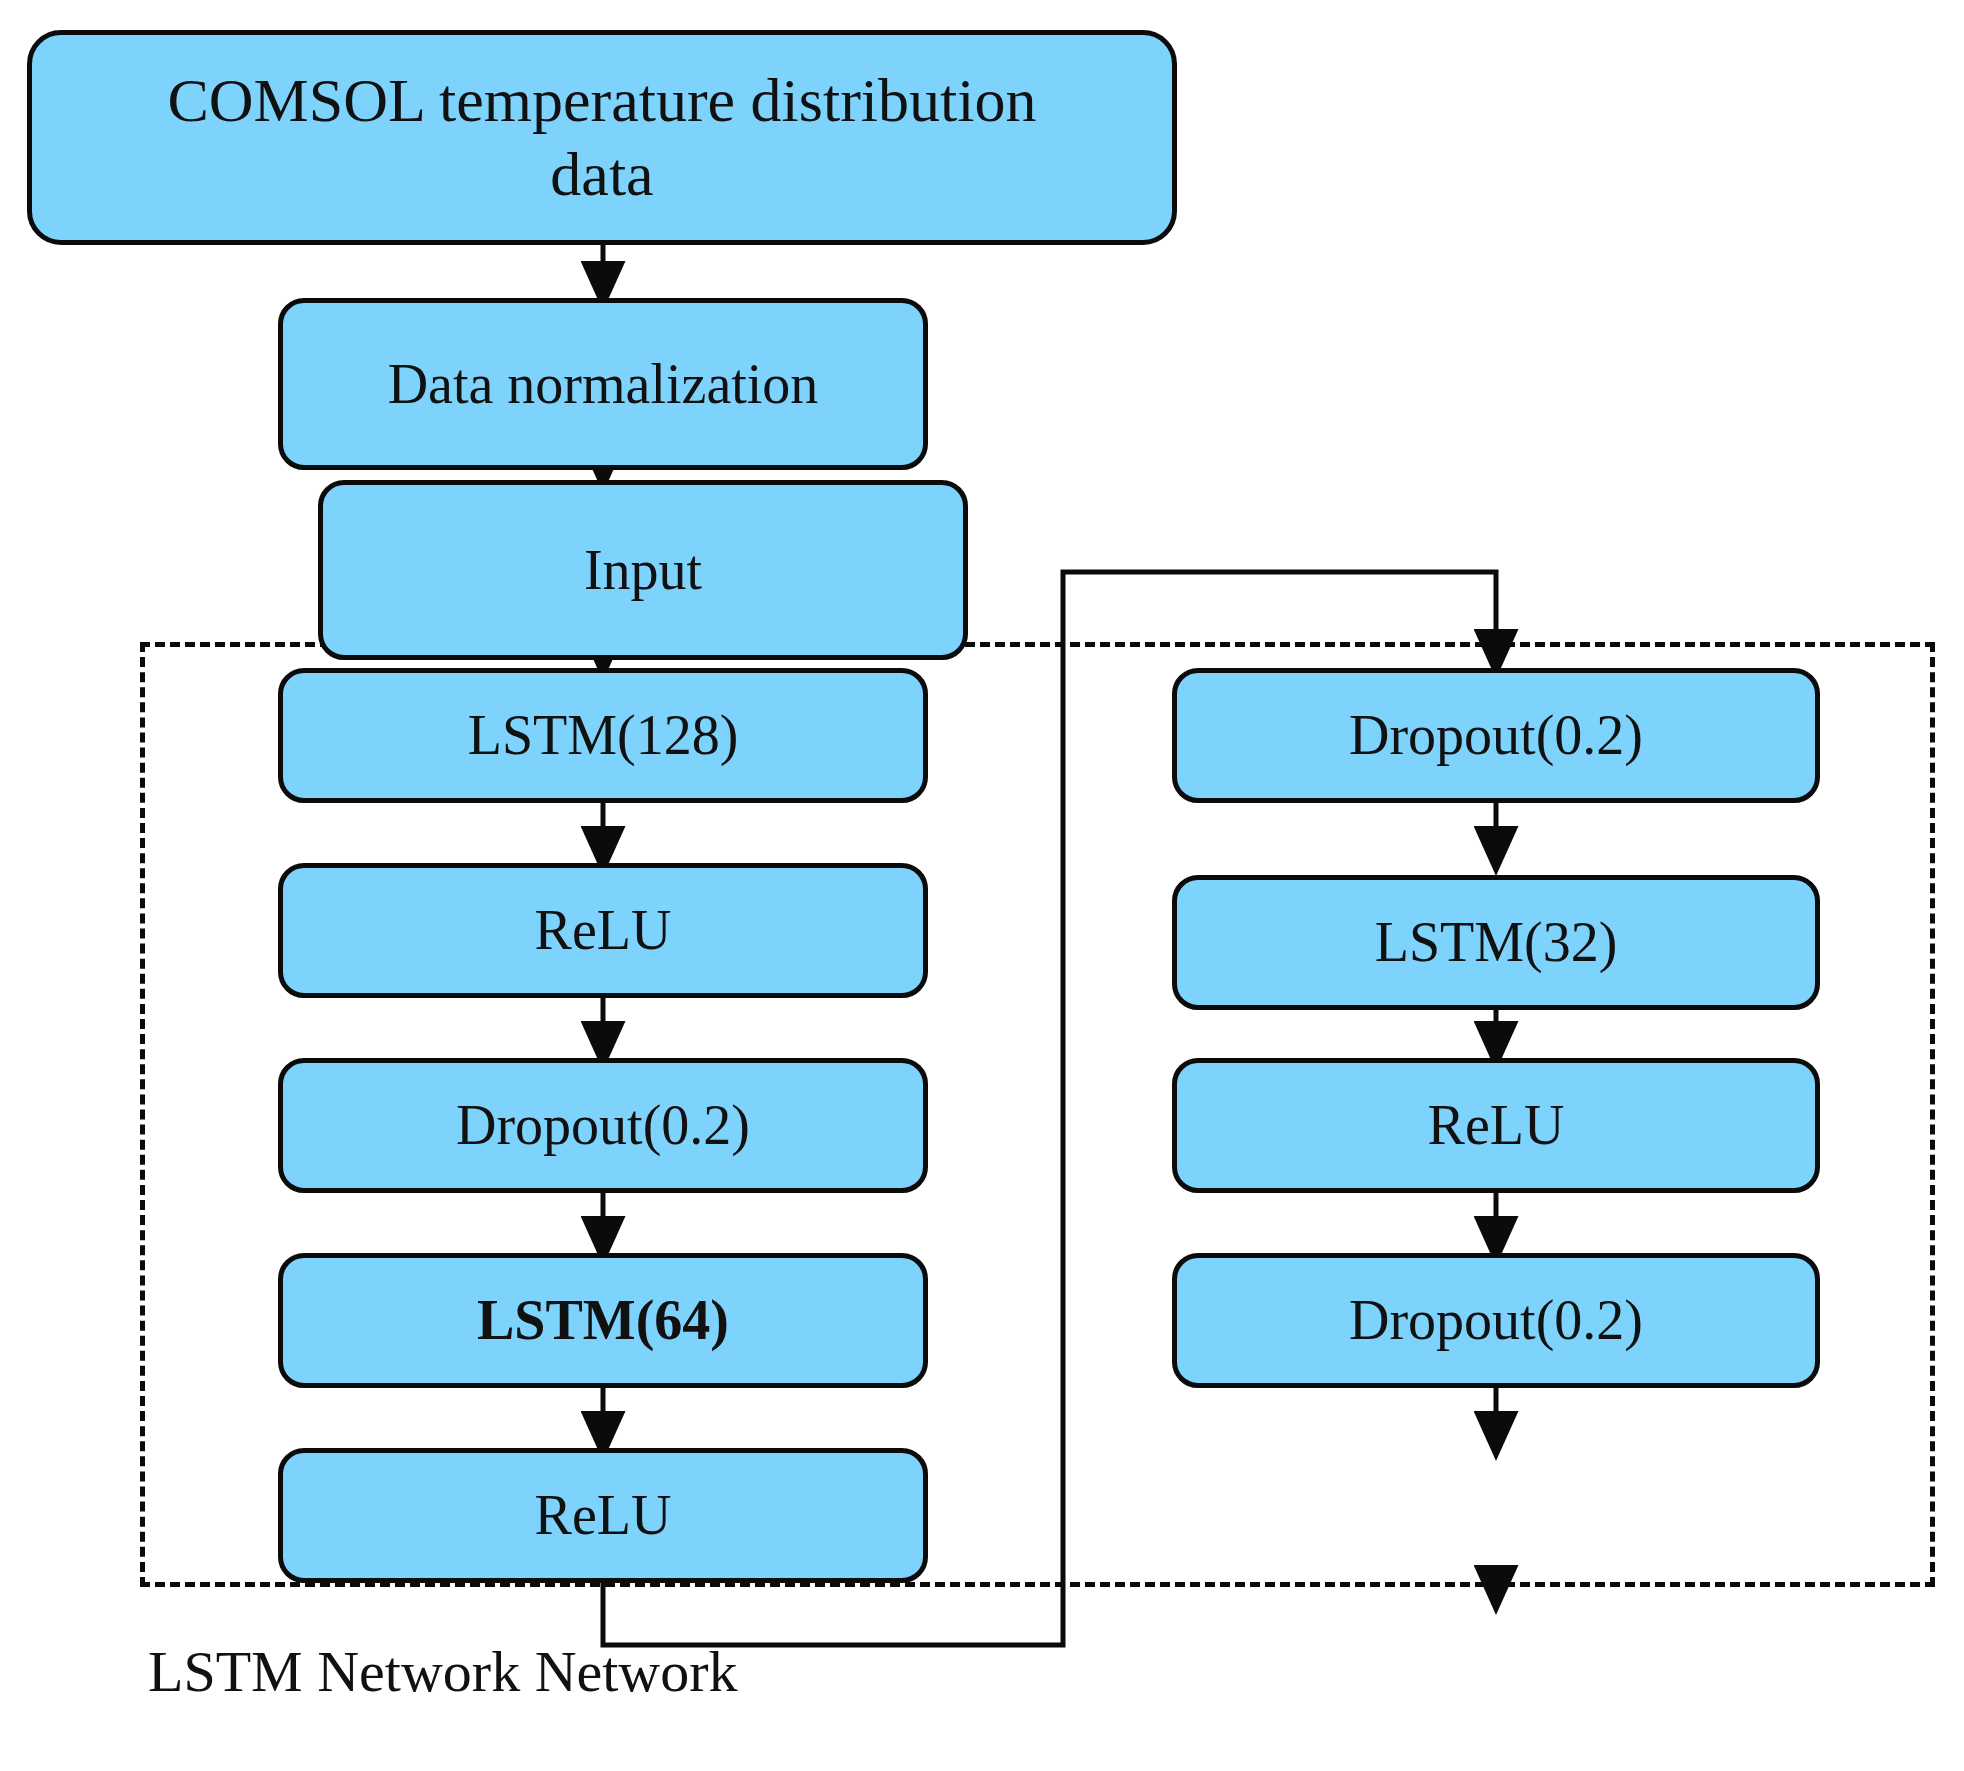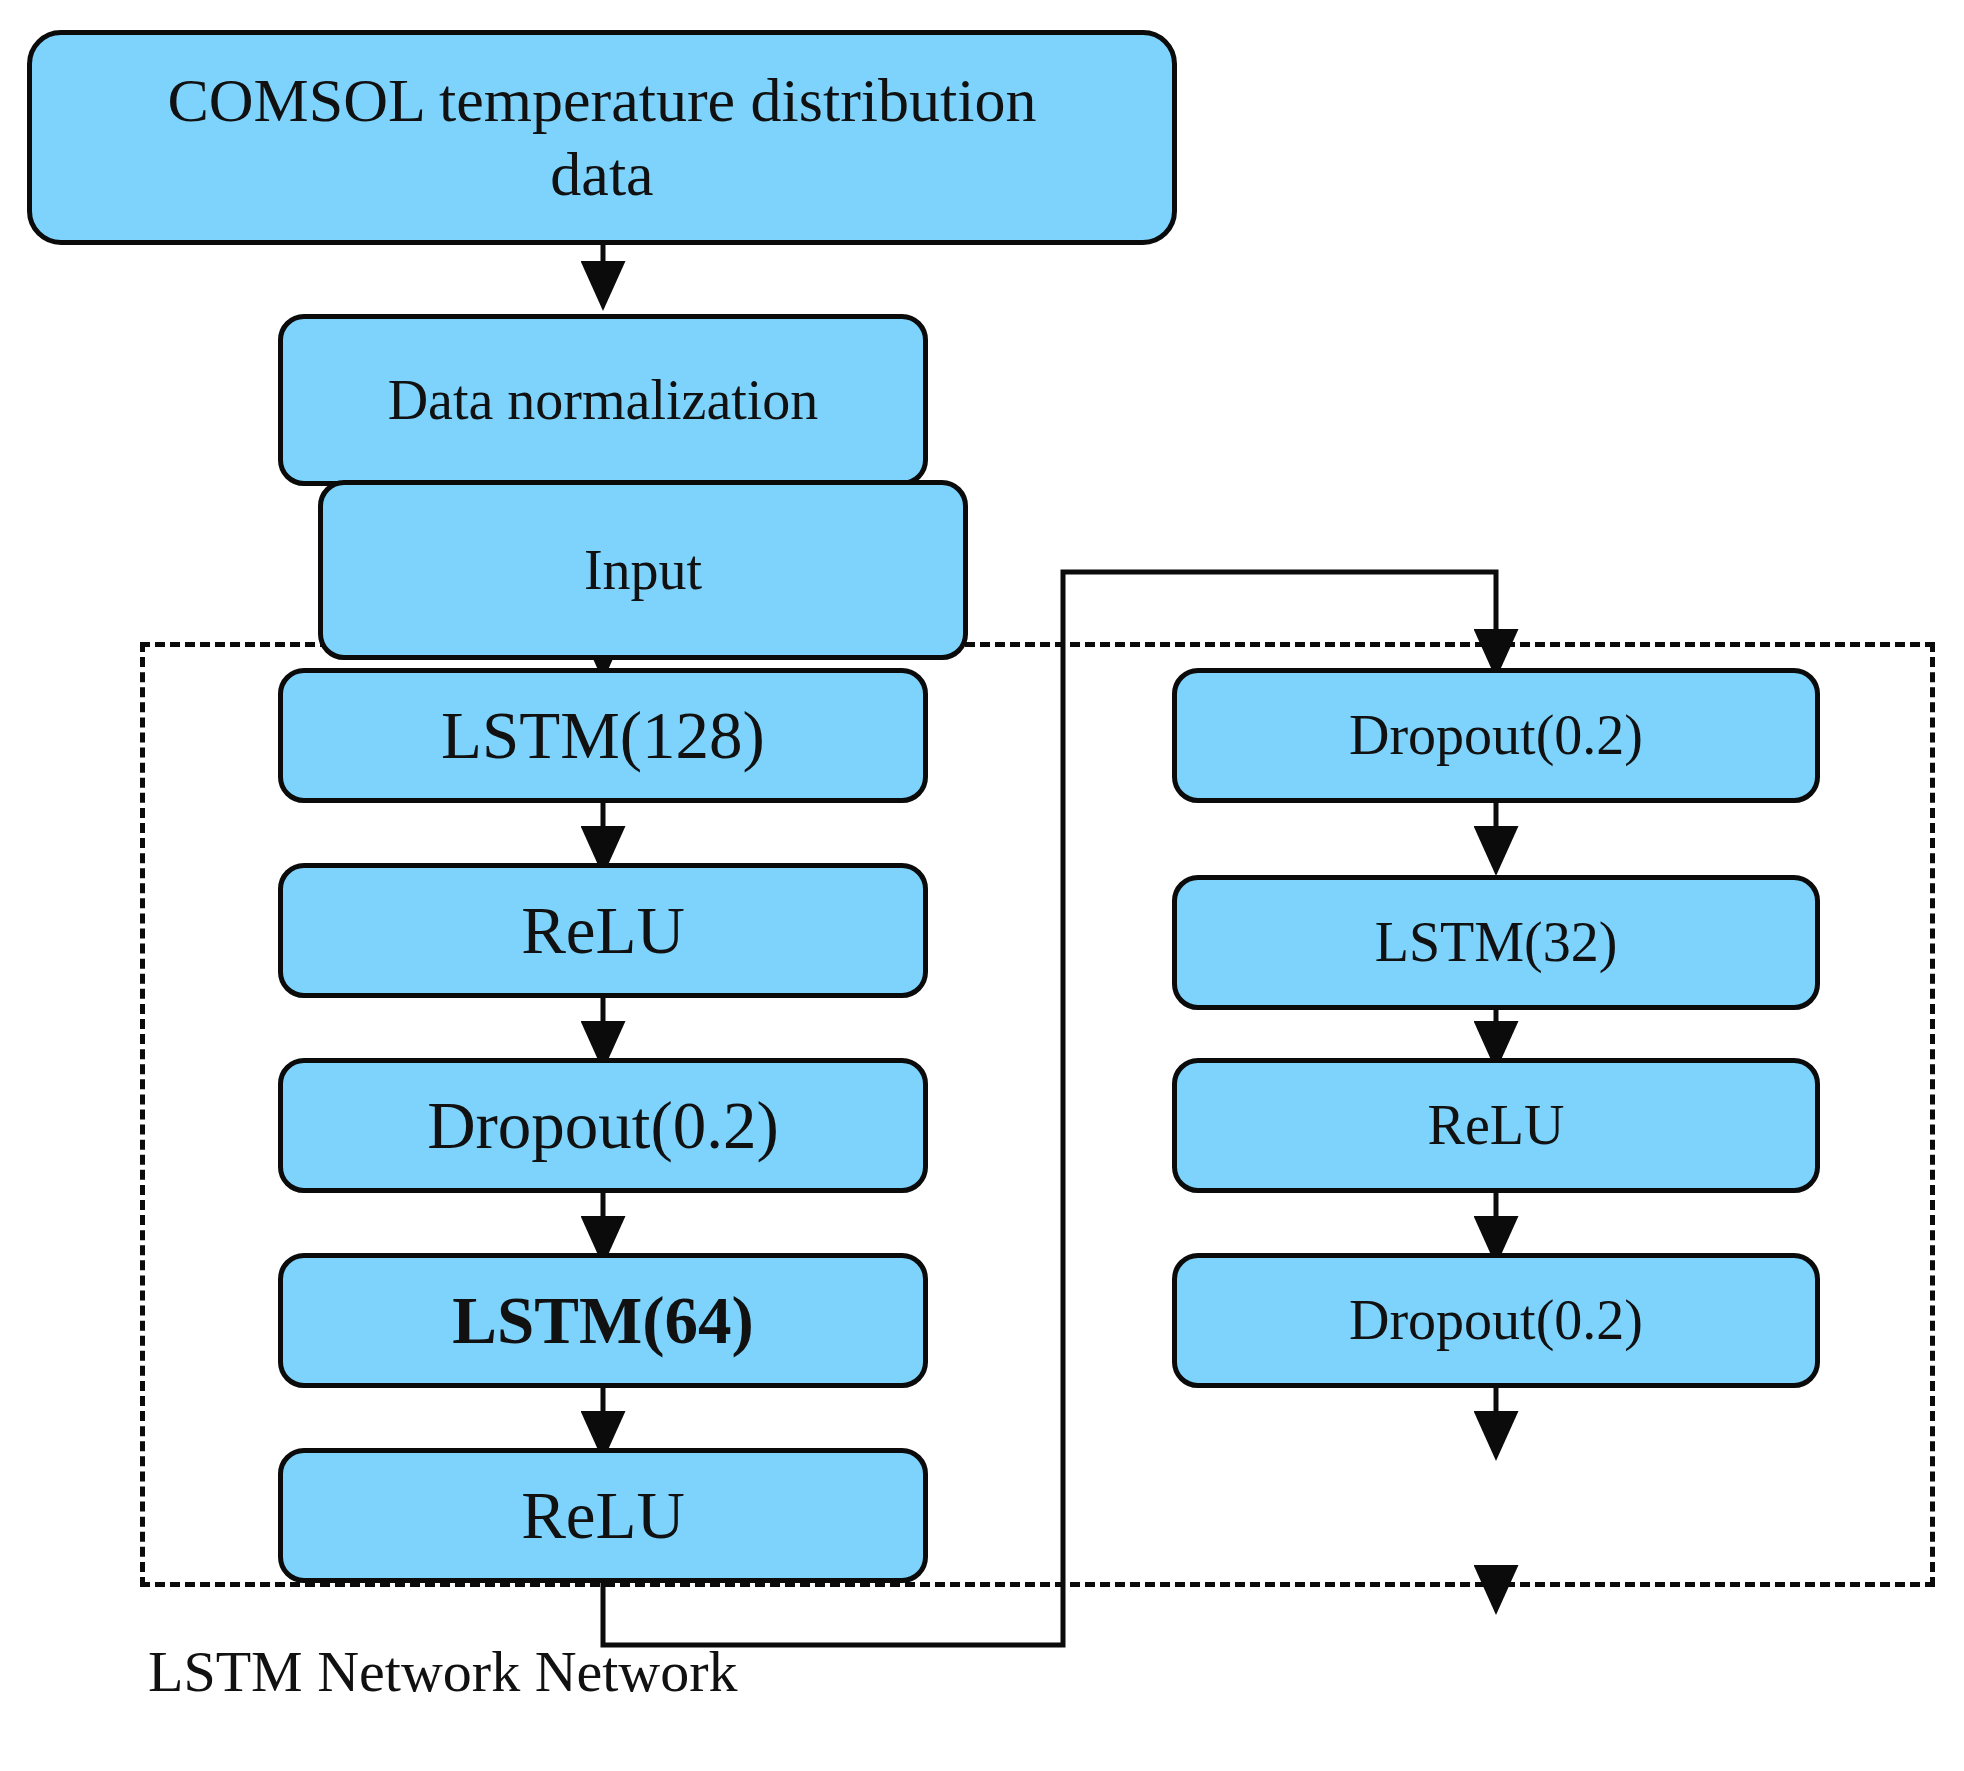--- a/index.html
+++ b/index.html
@@ -43,24 +43,24 @@
     width: 1150px;
     height: 215px;
     border-radius: 34px;
     font-size: 62px;
   }
   
   .left-col {
     left: 278px;
     width: 650px;
     height: 135px;
-    font-size: 67px;
-  }
-  
-  #node-normalization { left: 278px; top: 298px; width: 650px; height: 172px; font-size: 56px; margin-top: 16px; }
+    font-size: 56px;
+  }
+  
+  #node-normalization { left: 278px; top: 298px; width: 650px; height: 172px; font-size: 56px; }
   #node-input        { left: 278px; top: 480px; width: 650px; height: 180px; font-size: 56px; margin-left: 40px; }
 
   #node-lstm128   { top: 668px;  }
   #node-relu1     { top: 863px;  }
   #node-dropout1  { top: 1058px; }
   #node-lstm64    { top: 1253px; font-weight: bold; }
   #node-relu2     { top: 1448px; }
 
   
   .right-col {

